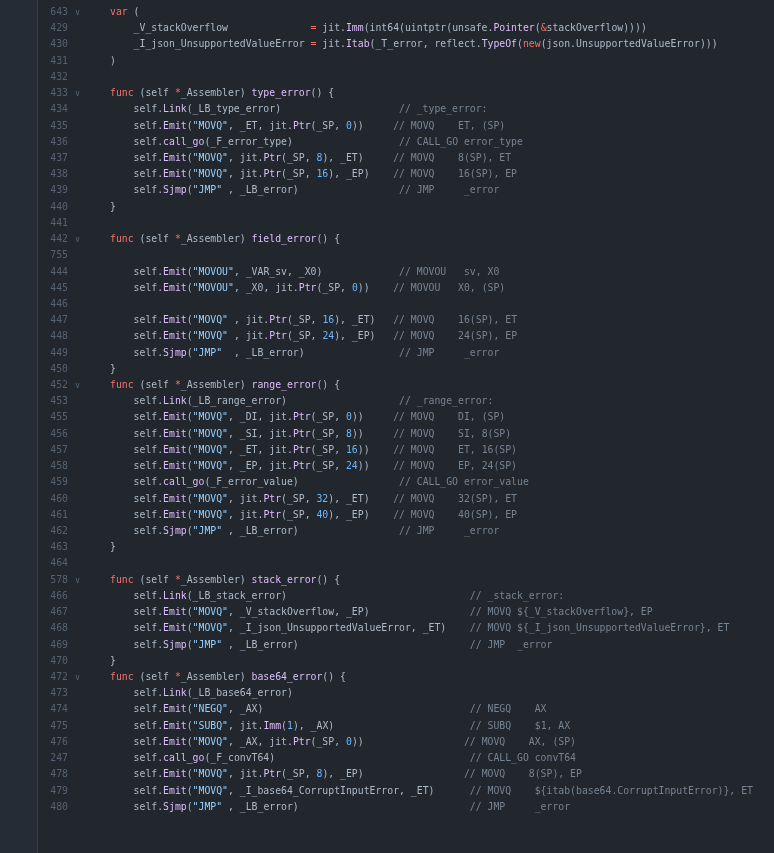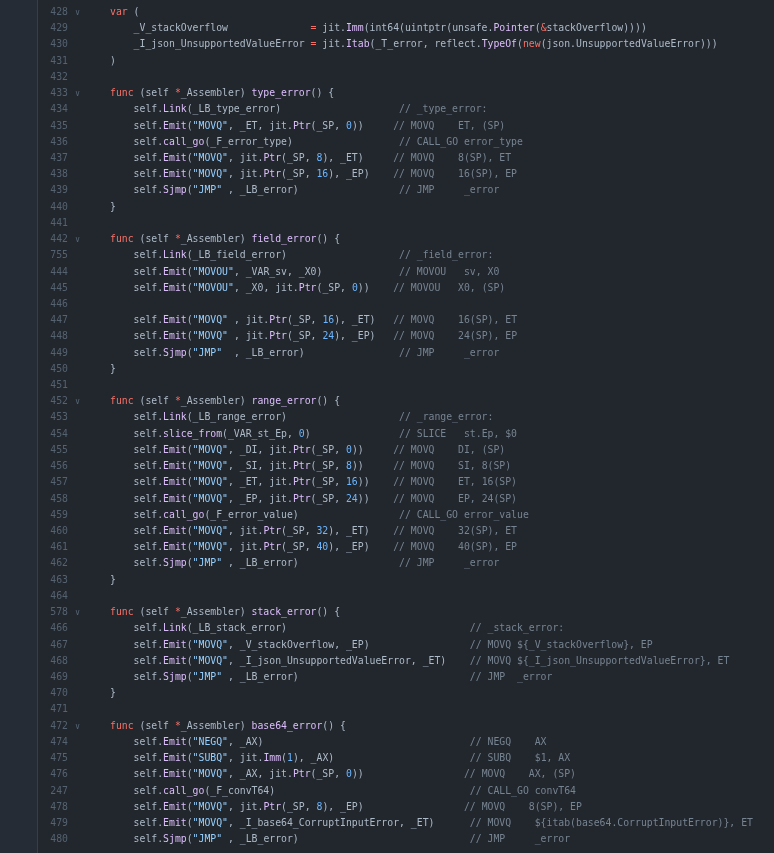--- a/index.html
+++ b/index.html
@@ -39,65 +39,63 @@
   .tk-s{color:var(--str);}
   .tk-f{color:var(--fn);margin-top:24px;}
   .tk-n{color:var(--num);}
   .tk-c{color:var(--cm);}
 </style>
 </head>
 <body>
 
 <div class="code-panel">
   <div>
-      <div class="row"><span class="ln">428</span><span class="fold">∨</span><span class="codeline"><span class="tk-k">var</span><span class="tk-p"> (</span></span></div>
+      <div class="row"><span class="ln">643</span><span class="fold">∨</span><span class="codeline"><span class="tk-k">var</span><span class="tk-p"> (</span></span></div>
       <div class="row"><span class="ln">429</span><span class="fold"></span><span class="codeline"><span class="tk-p">    _V_stackOverflow              </span><span class="tk-k">=</span><span class="tk-p"> jit.</span><span class="tk-f">Imm</span><span class="tk-p">(int64(uintptr(unsafe.</span><span class="tk-f">Pointer</span><span class="tk-p">(</span><span class="tk-k">&amp;</span><span class="tk-p">stackOverflow))))</span></span></div>
       <div class="row"><span class="ln">430</span><span class="fold"></span><span class="codeline"><span class="tk-p">    _I_json_UnsupportedValueError </span><span class="tk-k">=</span><span class="tk-p"> jit.</span><span class="tk-f">Itab</span><span class="tk-p">(_T_error, reflect.</span><span class="tk-f">TypeOf</span><span class="tk-p">(</span><span class="tk-k">new</span><span class="tk-p">(json.UnsupportedValueError)))</span></span></div>
       <div class="row"><span class="ln">431</span><span class="fold"></span><span class="codeline"><span class="tk-p">)</span></span></div>
       <div class="row"><span class="ln">432</span><span class="fold"></span><span class="codeline"></span></div>
       <div class="row"><span class="ln">433</span><span class="fold">∨</span><span class="codeline"><span class="tk-k">func</span><span class="tk-p"> (self </span><span class="tk-k">*</span><span class="tk-p">_Assembler) </span><span class="tk-f">type_error</span><span class="tk-p">() {</span></span></div>
       <div class="row"><span class="ln">434</span><span class="fold"></span><span class="codeline"><span class="tk-p">    self.</span><span class="tk-f">Link</span><span class="tk-p">(_LB_type_error)</span><span class="tk-c">                    // _type_error:</span></span></div>
       <div class="row"><span class="ln">435</span><span class="fold"></span><span class="codeline"><span class="tk-p">    self.</span><span class="tk-f">Emit</span><span class="tk-p">(</span><span class="tk-s">"MOVQ"</span><span class="tk-p">, _ET, jit.</span><span class="tk-f">Ptr</span><span class="tk-p">(_SP, </span><span class="tk-n">0</span><span class="tk-p">))</span><span class="tk-c">     // MOVQ    ET, (SP)</span></span></div>
       <div class="row"><span class="ln">436</span><span class="fold"></span><span class="codeline"><span class="tk-p">    self.</span><span class="tk-f">call_go</span><span class="tk-p">(_F_error_type)</span><span class="tk-c">                  // CALL_GO error_type</span></span></div>
       <div class="row"><span class="ln">437</span><span class="fold"></span><span class="codeline"><span class="tk-p">    self.</span><span class="tk-f">Emit</span><span class="tk-p">(</span><span class="tk-s">"MOVQ"</span><span class="tk-p">, jit.</span><span class="tk-f">Ptr</span><span class="tk-p">(_SP, </span><span class="tk-n">8</span><span class="tk-p">), _ET)</span><span class="tk-c">     // MOVQ    8(SP), ET</span></span></div>
       <div class="row"><span class="ln">438</span><span class="fold"></span><span class="codeline"><span class="tk-p">    self.</span><span class="tk-f">Emit</span><span class="tk-p">(</span><span class="tk-s">"MOVQ"</span><span class="tk-p">, jit.</span><span class="tk-f">Ptr</span><span class="tk-p">(_SP, </span><span class="tk-n">16</span><span class="tk-p">), _EP)</span><span class="tk-c">    // MOVQ    16(SP), EP</span></span></div>
       <div class="row"><span class="ln">439</span><span class="fold"></span><span class="codeline"><span class="tk-p">    self.</span><span class="tk-f">Sjmp</span><span class="tk-p">(</span><span class="tk-s">"JMP"</span><span class="tk-p"> , _LB_error)</span><span class="tk-c">                 // JMP     _error</span></span></div>
       <div class="row"><span class="ln">440</span><span class="fold"></span><span class="codeline"><span class="tk-p">}</span></span></div>
       <div class="row"><span class="ln">441</span><span class="fold"></span><span class="codeline"></span></div>
       <div class="row"><span class="ln">442</span><span class="fold">∨</span><span class="codeline"><span class="tk-k">func</span><span class="tk-p"> (self </span><span class="tk-k">*</span><span class="tk-p">_Assembler) </span><span class="tk-f">field_error</span><span class="tk-p">() {</span></span></div>
-      <div class="row"><span class="ln">755</span><span class="fold"></span><span class="codeline"><span class="tk-p">    self.</span><span class="tk-f">Link</span><span class="tk-p">(_LB_field_error)</span><span class="tk-c">                   // _field_error:</span></span></div>
+      <div class="row"><span class="ln">755</span><span class="fold"></span></div>
       <div class="row"><span class="ln">444</span><span class="fold"></span><span class="codeline"><span class="tk-p">    self.</span><span class="tk-f">Emit</span><span class="tk-p">(</span><span class="tk-s">"MOVOU"</span><span class="tk-p">, _VAR_sv, _X0)</span><span class="tk-c">             // MOVOU   sv, X0</span></span></div>
       <div class="row"><span class="ln">445</span><span class="fold"></span><span class="codeline"><span class="tk-p">    self.</span><span class="tk-f">Emit</span><span class="tk-p">(</span><span class="tk-s">"MOVOU"</span><span class="tk-p">, _X0, jit.</span><span class="tk-f">Ptr</span><span class="tk-p">(_SP, </span><span class="tk-n">0</span><span class="tk-p">))</span><span class="tk-c">    // MOVOU   X0, (SP)</span></span></div>
       <div class="row"><span class="ln">446</span><span class="fold"></span></div>
       <div class="row"><span class="ln">447</span><span class="fold"></span><span class="codeline"><span class="tk-p">    self.</span><span class="tk-f">Emit</span><span class="tk-p">(</span><span class="tk-s">"MOVQ"</span><span class="tk-p"> , jit.</span><span class="tk-f">Ptr</span><span class="tk-p">(_SP, </span><span class="tk-n">16</span><span class="tk-p">), _ET)</span><span class="tk-c">   // MOVQ    16(SP), ET</span></span></div>
       <div class="row"><span class="ln">448</span><span class="fold"></span><span class="codeline"><span class="tk-p">    self.</span><span class="tk-f">Emit</span><span class="tk-p">(</span><span class="tk-s">"MOVQ"</span><span class="tk-p"> , jit.</span><span class="tk-f">Ptr</span><span class="tk-p">(_SP, </span><span class="tk-n">24</span><span class="tk-p">), _EP)</span><span class="tk-c">   // MOVQ    24(SP), EP</span></span></div>
       <div class="row"><span class="ln">449</span><span class="fold"></span><span class="codeline"><span class="tk-p">    self.</span><span class="tk-f">Sjmp</span><span class="tk-p">(</span><span class="tk-s">"JMP"</span><span class="tk-p">  , _LB_error)</span><span class="tk-c">                // JMP     _error</span></span></div>
       <div class="row"><span class="ln">450</span><span class="fold"></span><span class="codeline"><span class="tk-p">}</span></span></div>
-      <div class="row"><span class="ln">451</span><span class="fold"></span><span class="codeline"></span></div>
       <div class="row"><span class="ln">452</span><span class="fold">∨</span><span class="codeline"><span class="tk-k">func</span><span class="tk-p"> (self </span><span class="tk-k">*</span><span class="tk-p">_Assembler) </span><span class="tk-f">range_error</span><span class="tk-p">() {</span></span></div>
       <div class="row"><span class="ln">453</span><span class="fold"></span><span class="codeline"><span class="tk-p">    self.</span><span class="tk-f">Link</span><span class="tk-p">(_LB_range_error)</span><span class="tk-c">                   // _range_error:</span></span></div>
-      <div class="row"><span class="ln">454</span><span class="fold"></span><span class="codeline"><span class="tk-p">    self.</span><span class="tk-f">slice_from</span><span class="tk-p">(_VAR_st_Ep, </span><span class="tk-n">0</span><span class="tk-p">)</span><span class="tk-c">               // SLICE   st.Ep, $0</span></span></div>
       <div class="row"><span class="ln">455</span><span class="fold"></span><span class="codeline"><span class="tk-p">    self.</span><span class="tk-f">Emit</span><span class="tk-p">(</span><span class="tk-s">"MOVQ"</span><span class="tk-p">, _DI, jit.</span><span class="tk-f">Ptr</span><span class="tk-p">(_SP, </span><span class="tk-n">0</span><span class="tk-p">))</span><span class="tk-c">     // MOVQ    DI, (SP)</span></span></div>
       <div class="row"><span class="ln">456</span><span class="fold"></span><span class="codeline"><span class="tk-p">    self.</span><span class="tk-f">Emit</span><span class="tk-p">(</span><span class="tk-s">"MOVQ"</span><span class="tk-p">, _SI, jit.</span><span class="tk-f">Ptr</span><span class="tk-p">(_SP, </span><span class="tk-n">8</span><span class="tk-p">))</span><span class="tk-c">     // MOVQ    SI, 8(SP)</span></span></div>
       <div class="row"><span class="ln">457</span><span class="fold"></span><span class="codeline"><span class="tk-p">    self.</span><span class="tk-f">Emit</span><span class="tk-p">(</span><span class="tk-s">"MOVQ"</span><span class="tk-p">, _ET, jit.</span><span class="tk-f">Ptr</span><span class="tk-p">(_SP, </span><span class="tk-n">16</span><span class="tk-p">))</span><span class="tk-c">    // MOVQ    ET, 16(SP)</span></span></div>
       <div class="row"><span class="ln">458</span><span class="fold"></span><span class="codeline"><span class="tk-p">    self.</span><span class="tk-f">Emit</span><span class="tk-p">(</span><span class="tk-s">"MOVQ"</span><span class="tk-p">, _EP, jit.</span><span class="tk-f">Ptr</span><span class="tk-p">(_SP, </span><span class="tk-n">24</span><span class="tk-p">))</span><span class="tk-c">    // MOVQ    EP, 24(SP)</span></span></div>
       <div class="row"><span class="ln">459</span><span class="fold"></span><span class="codeline"><span class="tk-p">    self.</span><span class="tk-f">call_go</span><span class="tk-p">(_F_error_value)</span><span class="tk-c">                 // CALL_GO error_value</span></span></div>
       <div class="row"><span class="ln">460</span><span class="fold"></span><span class="codeline"><span class="tk-p">    self.</span><span class="tk-f">Emit</span><span class="tk-p">(</span><span class="tk-s">"MOVQ"</span><span class="tk-p">, jit.</span><span class="tk-f">Ptr</span><span class="tk-p">(_SP, </span><span class="tk-n">32</span><span class="tk-p">), _ET)</span><span class="tk-c">    // MOVQ    32(SP), ET</span></span></div>
       <div class="row"><span class="ln">461</span><span class="fold"></span><span class="codeline"><span class="tk-p">    self.</span><span class="tk-f">Emit</span><span class="tk-p">(</span><span class="tk-s">"MOVQ"</span><span class="tk-p">, jit.</span><span class="tk-f">Ptr</span><span class="tk-p">(_SP, </span><span class="tk-n">40</span><span class="tk-p">), _EP)</span><span class="tk-c">    // MOVQ    40(SP), EP</span></span></div>
       <div class="row"><span class="ln">462</span><span class="fold"></span><span class="codeline"><span class="tk-p">    self.</span><span class="tk-f">Sjmp</span><span class="tk-p">(</span><span class="tk-s">"JMP"</span><span class="tk-p"> , _LB_error)</span><span class="tk-c">                 // JMP     _error</span></span></div>
       <div class="row"><span class="ln">463</span><span class="fold"></span><span class="codeline"><span class="tk-p">}</span></span></div>
       <div class="row"><span class="ln">464</span><span class="fold"></span><span class="codeline"></span></div>
       <div class="row"><span class="ln">578</span><span class="fold">∨</span><span class="codeline"><span class="tk-k">func</span><span class="tk-p"> (self </span><span class="tk-k">*</span><span class="tk-p">_Assembler) </span><span class="tk-f">stack_error</span><span class="tk-p">() {</span></span></div>
       <div class="row"><span class="ln">466</span><span class="fold"></span><span class="codeline"><span class="tk-p">    self.</span><span class="tk-f">Link</span><span class="tk-p">(_LB_stack_error)</span><span class="tk-c">                               // _stack_error:</span></span></div>
       <div class="row"><span class="ln">467</span><span class="fold"></span><span class="codeline"><span class="tk-p">    self.</span><span class="tk-f">Emit</span><span class="tk-p">(</span><span class="tk-s">"MOVQ"</span><span class="tk-p">, _V_stackOverflow, _EP)</span><span class="tk-c">                 // MOVQ ${_V_stackOverflow}, EP</span></span></div>
       <div class="row"><span class="ln">468</span><span class="fold"></span><span class="codeline"><span class="tk-p">    self.</span><span class="tk-f">Emit</span><span class="tk-p">(</span><span class="tk-s">"MOVQ"</span><span class="tk-p">, _I_json_UnsupportedValueError, _ET)</span><span class="tk-c">    // MOVQ ${_I_json_UnsupportedValueError}, ET</span></span></div>
       <div class="row"><span class="ln">469</span><span class="fold"></span><span class="codeline"><span class="tk-p">    self.</span><span class="tk-f">Sjmp</span><span class="tk-p">(</span><span class="tk-s">"JMP"</span><span class="tk-p"> , _LB_error)</span><span class="tk-c">                             // JMP  _error</span></span></div>
       <div class="row"><span class="ln">470</span><span class="fold"></span><span class="codeline"><span class="tk-p">}</span></span></div>
-      <div class="row"><span class="ln">471</span><span class="fold"></span><span class="codeline"></span></div>
       <div class="row"><span class="ln">472</span><span class="fold">∨</span><span class="codeline"><span class="tk-k">func</span><span class="tk-p"> (self </span><span class="tk-k">*</span><span class="tk-p">_Assembler) </span><span class="tk-f">base64_error</span><span class="tk-p">() {</span></span></div>
+      <div class="row"><span class="ln">473</span><span class="fold"></span><span class="codeline"><span class="tk-p">    self.</span><span class="tk-f">Link</span><span class="tk-p">(_LB_base64_error)</span></span></div>
       <div class="row"><span class="ln">474</span><span class="fold"></span><span class="codeline"><span class="tk-p">    self.</span><span class="tk-f">Emit</span><span class="tk-p">(</span><span class="tk-s">"NEGQ"</span><span class="tk-p">, _AX)</span><span class="tk-c">                                   // NEGQ    AX</span></span></div>
       <div class="row"><span class="ln">475</span><span class="fold"></span><span class="codeline"><span class="tk-p">    self.</span><span class="tk-f">Emit</span><span class="tk-p">(</span><span class="tk-s">"SUBQ"</span><span class="tk-p">, jit.</span><span class="tk-f">Imm</span><span class="tk-p">(</span><span class="tk-n">1</span><span class="tk-p">), _AX)</span><span class="tk-c">                       // SUBQ    $1, AX</span></span></div>
       <div class="row"><span class="ln">476</span><span class="fold"></span><span class="codeline"><span class="tk-p">    self.</span><span class="tk-f">Emit</span><span class="tk-p">(</span><span class="tk-s">"MOVQ"</span><span class="tk-p">, _AX, jit.</span><span class="tk-f">Ptr</span><span class="tk-p">(_SP, </span><span class="tk-n">0</span><span class="tk-p">))</span><span class="tk-c">                 // MOVQ    AX, (SP)</span></span></div>
       <div class="row"><span class="ln">247</span><span class="fold"></span><span class="codeline"><span class="tk-p">    self.</span><span class="tk-f">call_go</span><span class="tk-p">(_F_convT64)</span><span class="tk-c">                                 // CALL_GO convT64</span></span></div>
       <div class="row"><span class="ln">478</span><span class="fold"></span><span class="codeline"><span class="tk-p">    self.</span><span class="tk-f">Emit</span><span class="tk-p">(</span><span class="tk-s">"MOVQ"</span><span class="tk-p">, jit.</span><span class="tk-f">Ptr</span><span class="tk-p">(_SP, </span><span class="tk-n">8</span><span class="tk-p">), _EP)</span><span class="tk-c">                 // MOVQ    8(SP), EP</span></span></div>
       <div class="row"><span class="ln">479</span><span class="fold"></span><span class="codeline"><span class="tk-p">    self.</span><span class="tk-f">Emit</span><span class="tk-p">(</span><span class="tk-s">"MOVQ"</span><span class="tk-p">, _I_base64_CorruptInputError, _ET)</span><span class="tk-c">      // MOVQ    ${itab(base64.CorruptInputError)}, ET</span></span></div>
       <div class="row"><span class="ln">480</span><span class="fold"></span><span class="codeline"><span class="tk-p">    self.</span><span class="tk-f">Sjmp</span><span class="tk-p">(</span><span class="tk-s">"JMP"</span><span class="tk-p"> , _LB_error)</span><span class="tk-c">                             // JMP     _error</span></span></div>
     </div>
 </div>
 

